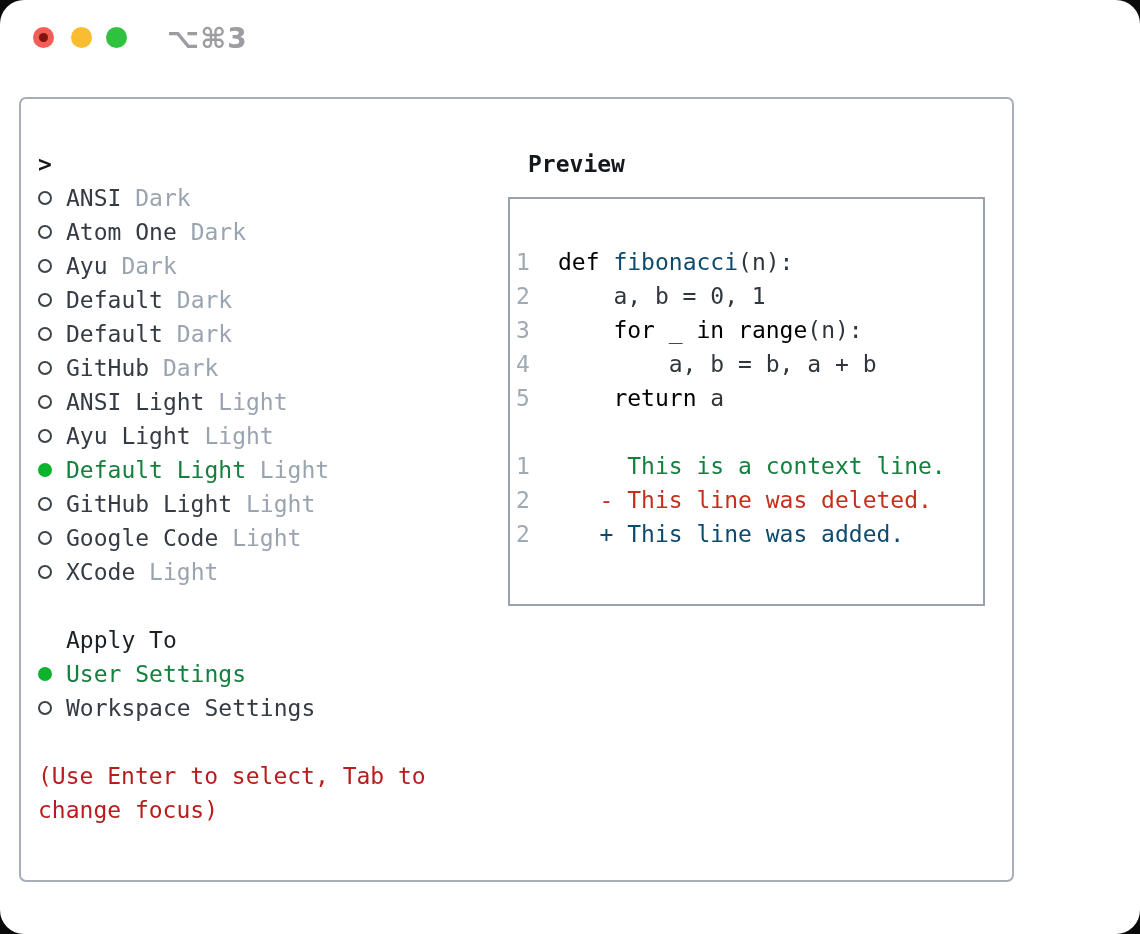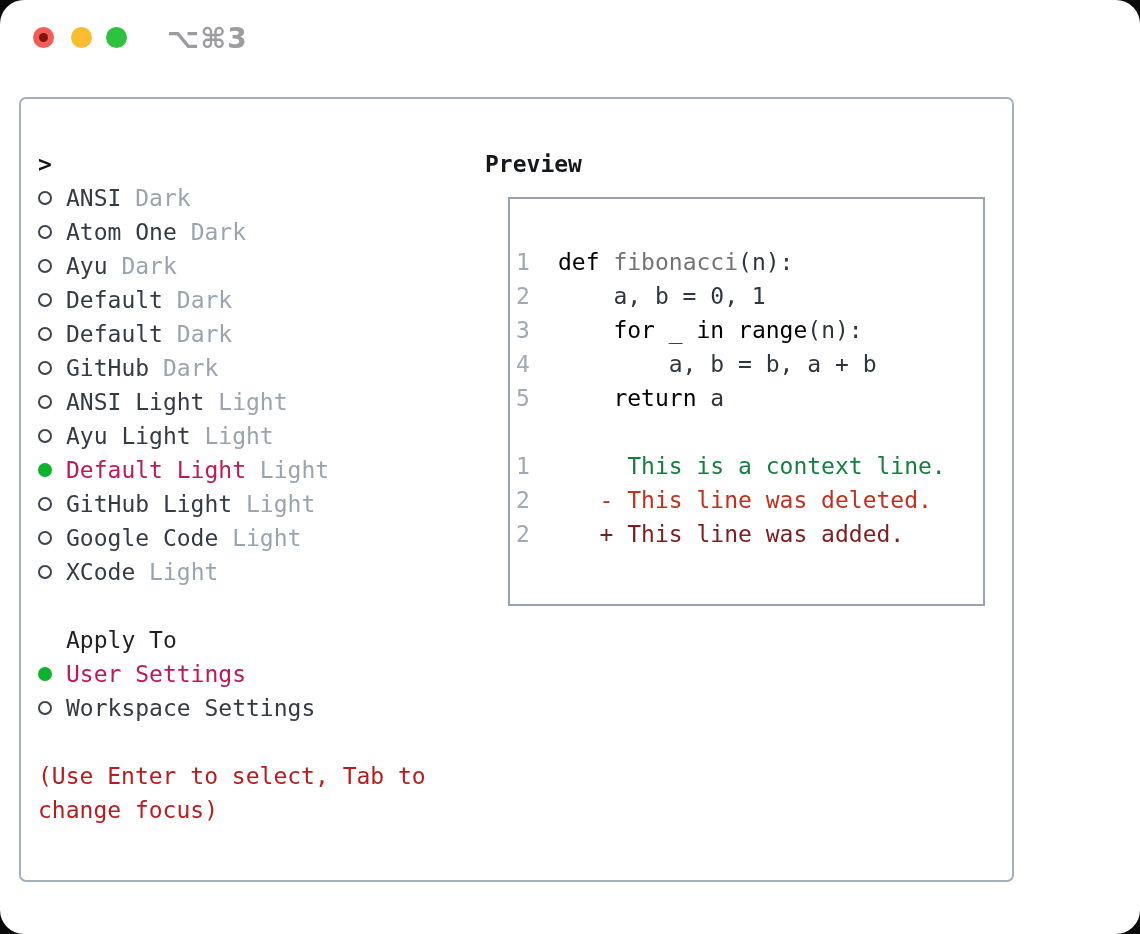--- a/index.html
+++ b/index.html
@@ -48,49 +48,49 @@
     width: 28px; height: 34px; flex: none;
   }
   .header-row { font-weight: 700; color: #14181d; }
   .header-row .marker { font-weight: 700; color: #14181d; }
   .circle {
     width: 14px; height: 14px; box-sizing: border-box;
     border: 2px solid #3c434b; border-radius: 50%;
   }
   .circle.sel { background: #0db32d; border-color: #0db32d; }
   .t-name { color: #343b44; }
-  .t-name.sel { color: #be185d; }
+  .t-name.sel { color: #15803d; }
   .t-variant { color: #9aa4b0; }
   .apply-header { color: #1c2127; }
   .hint { color: #b91c1c; }
   .spacer { height: 34px; }
 
   
   .preview-heading {
-    position: absolute; left: 464px; top: 48px;
+    position: absolute; left: 507px; top: 48px;
     height: 34px; line-height: 34px;
     font-size: 23px; font-weight: 700; color: #14181d;
   }
   .preview-box {
     position: absolute; left: 487px; top: 98px;
     width: 477px; height: 409px; box-sizing: border-box;
     border: 2px solid #9aa3ad; background: #ffffff;
     padding: 46px 0 0 6px; overflow: hidden;
   }
   .code-line {
     display: flex; height: 34px; line-height: 34px;
     font-size: 23px; white-space: pre;
   }
   .ln { width: 42px; flex: none; color: #a0aab4; }
   .tk-kw  { color: #000000; }
-  .tk-fn  { color: #737373; }
+  .tk-fn  { color: #0c4a6e; }
   .tk-pl  { color: #30363d; }
   .tk-ctx { color: #15803d; }
   .tk-del { color: #c5301c; }
-  .tk-add { color: #7f1d1d; }
+  .tk-add { color: #0c4a6e; }
 </style>
 </head>
 <body>
 
 <div class="titlebar">
   <span class="dot dot-close">
       <span class="inner"></span>
     </span>
   <span class="dot dot-min"></span>
   <span class="dot dot-zoom"></span>

